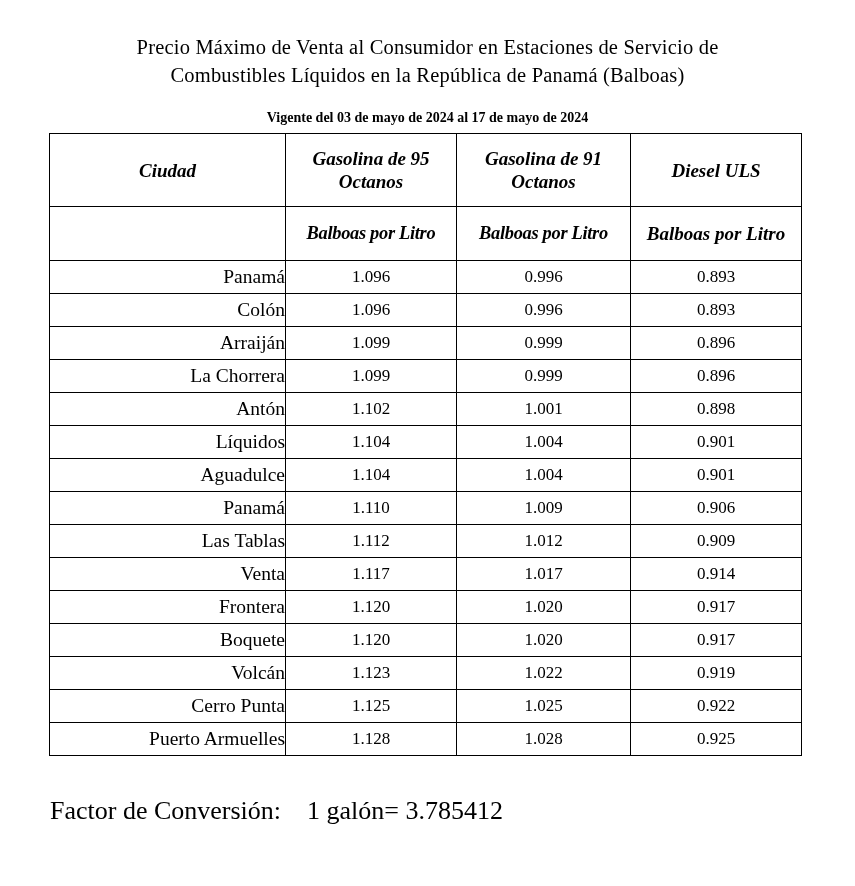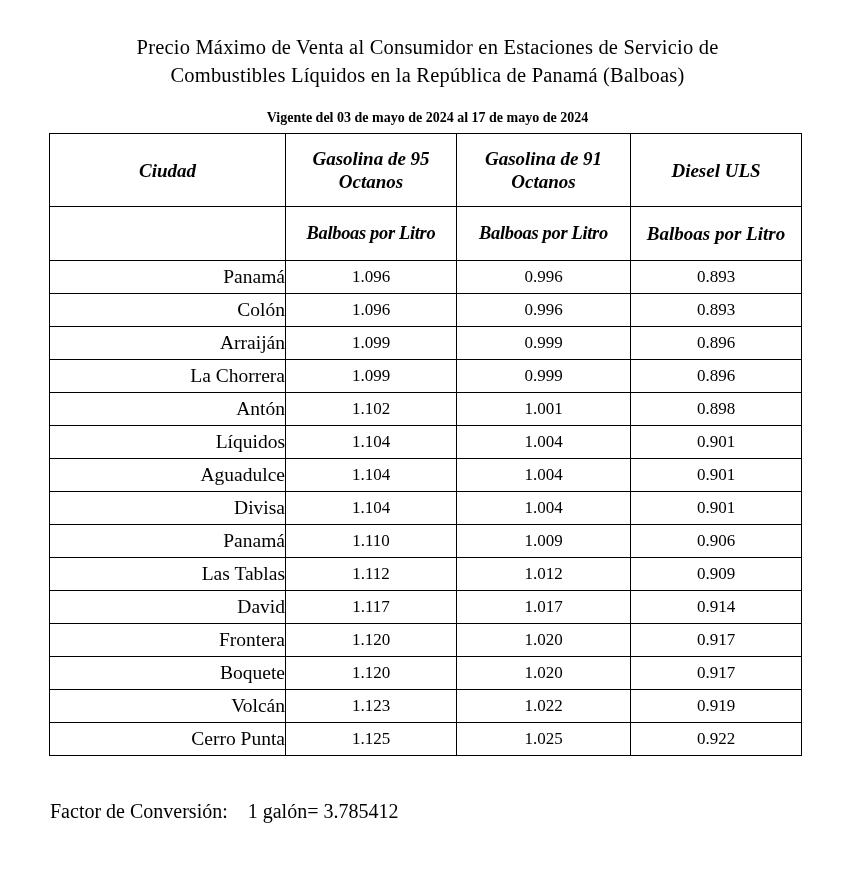--- a/index.html
+++ b/index.html
@@ -111,21 +111,21 @@
     line-height: 22px;
     text-align: center;
     vertical-align: middle;
   }
 
   
   .footer {
     position: absolute;
     left: 50px;
     top: 798px;
-    font-size: 20px;
+    font-size: 26px;
     line-height: 26px;
     white-space: pre;
   }
 </style>
 </head>
 <body>
 
 <div class="page">
 
   <div class="title-block">
@@ -193,39 +193,33 @@
             <td class="num">1.004</td>
             <td class="num">0.901</td>
           </tr>
           <tr>
             <td class="city">Aguadulce</td>
             <td class="num">1.104</td>
             <td class="num">1.004</td>
             <td class="num">0.901</td>
           </tr>
           <tr>
-            <td class="city">Divisa</td>
-            <td class="num">1.104</td>
-            <td class="num">1.004</td>
-            <td class="num">0.901</td>
-          </tr>
-          <tr>
             <td class="city">Panamá</td>
             <td class="num">1.110</td>
             <td class="num">1.009</td>
             <td class="num">0.906</td>
           </tr>
           <tr>
             <td class="city">Las Tablas</td>
             <td class="num">1.112</td>
             <td class="num">1.012</td>
             <td class="num">0.909</td>
           </tr>
           <tr>
-            <td class="city">David</td>
+            <td class="city">Venta</td>
             <td class="num">1.117</td>
             <td class="num">1.017</td>
             <td class="num">0.914</td>
           </tr>
           <tr>
             <td class="city">Frontera</td>
             <td class="num">1.120</td>
             <td class="num">1.020</td>
             <td class="num">0.917</td>
           </tr>
@@ -240,19 +234,25 @@
             <td class="num">1.123</td>
             <td class="num">1.022</td>
             <td class="num">0.919</td>
           </tr>
           <tr>
             <td class="city">Cerro Punta</td>
             <td class="num">1.125</td>
             <td class="num">1.025</td>
             <td class="num">0.922</td>
           </tr>
+          <tr>
+            <td class="city">Puerto Armuelles</td>
+            <td class="num">1.128</td>
+            <td class="num">1.028</td>
+            <td class="num">0.925</td>
+          </tr>
         </tbody>
     </table>
   </div>
 
   <div class="footer">Factor de Conversión:    1 galón= 3.785412</div>
 
 </div>
 
 </body></html>

